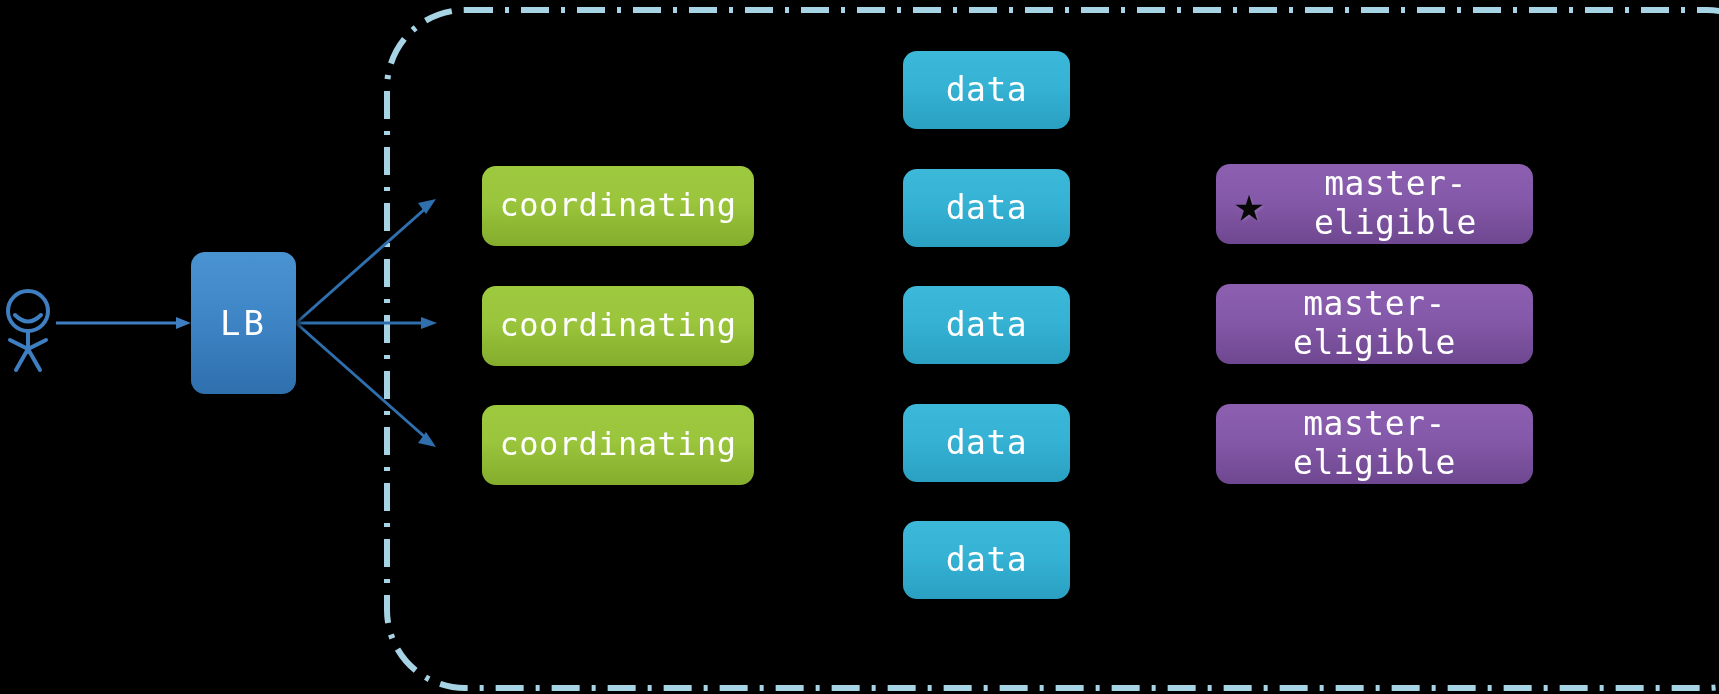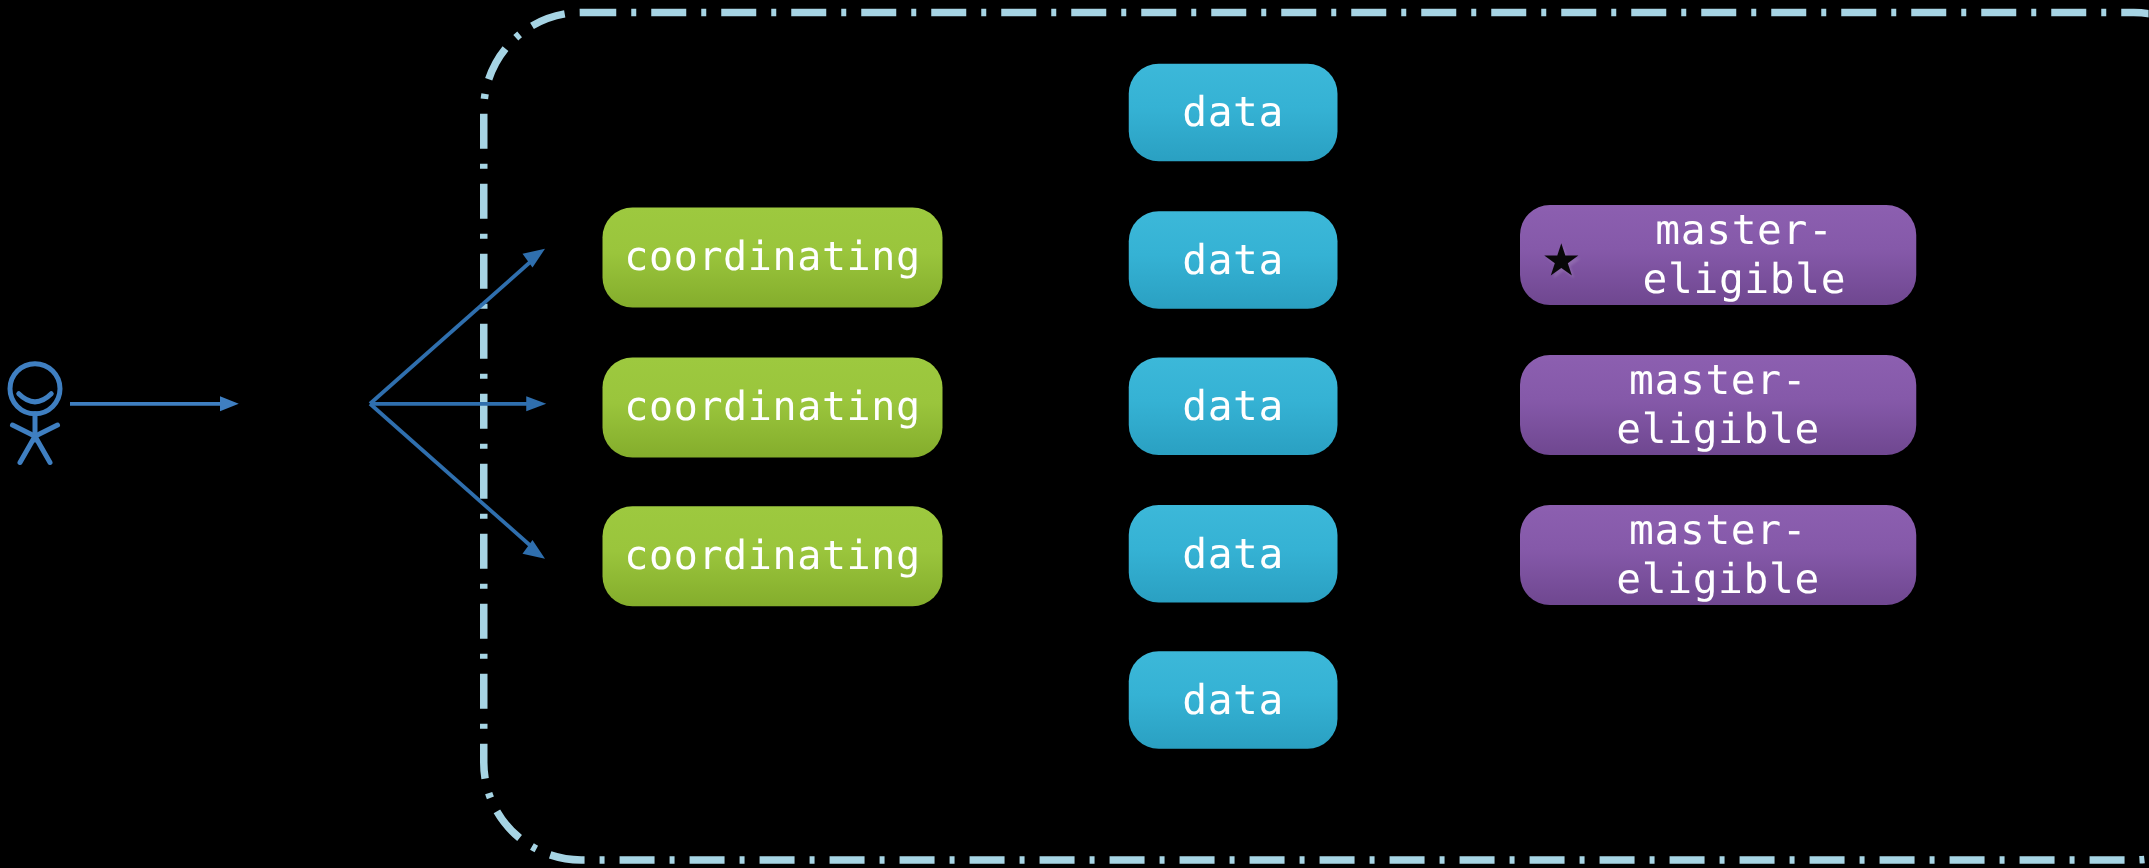--- a/index.html
+++ b/index.html
@@ -21,21 +21,21 @@
     position: absolute;
     left: 0;
     top: 0;
     width: 1719px;
     height: 694px;
     pointer-events: none;
   }
   .node {
     position: absolute;
     box-sizing: border-box;
-    border-radius: 24px;
+    border-radius: 14px;
     display: flex;
     align-items: center;
     justify-content: center;
     color: #ffffff;
     font-family: "DejaVu Sans Mono", monospace;
     text-align: center;
     line-height: 1.18;
     box-shadow: 3px 4px 6px rgba(0,0,0,0.85);
     white-space: pre-line;
   }
@@ -111,20 +111,23 @@
       <line x1="296" y1="323" x2="427" y2="323" stroke="#2f6fae" stroke-width="3"></line>
       <polygon points="437,323 421,317 421,329" fill="#2f6fae"></polygon>
     </g>
 
     <g>
       <line x1="296" y1="323" x2="426" y2="438" stroke="#2f6fae" stroke-width="3"></line>
       <polygon points="436,447 418,443 426,432" fill="#2f6fae"></polygon>
     </g>
   </svg>
 
+  <div class="node node-lb" style="left:191px; top:252px; width:105px; height:142px;">
+    <span class="node-label plain-label">LB</span>
+  </div>
 
   <div class="node node-coordinating" style="left:482px; top:166px; width:272px; height:80px;">
     <span class="node-label plain-label">coordinating</span>
   </div>
   <div class="node node-coordinating" style="left:482px; top:286px; width:272px; height:80px;">
     <span class="node-label plain-label">coordinating</span>
   </div>
   <div class="node node-coordinating" style="left:482px; top:405px; width:272px; height:80px;">
     <span class="node-label plain-label">coordinating</span>
   </div>

